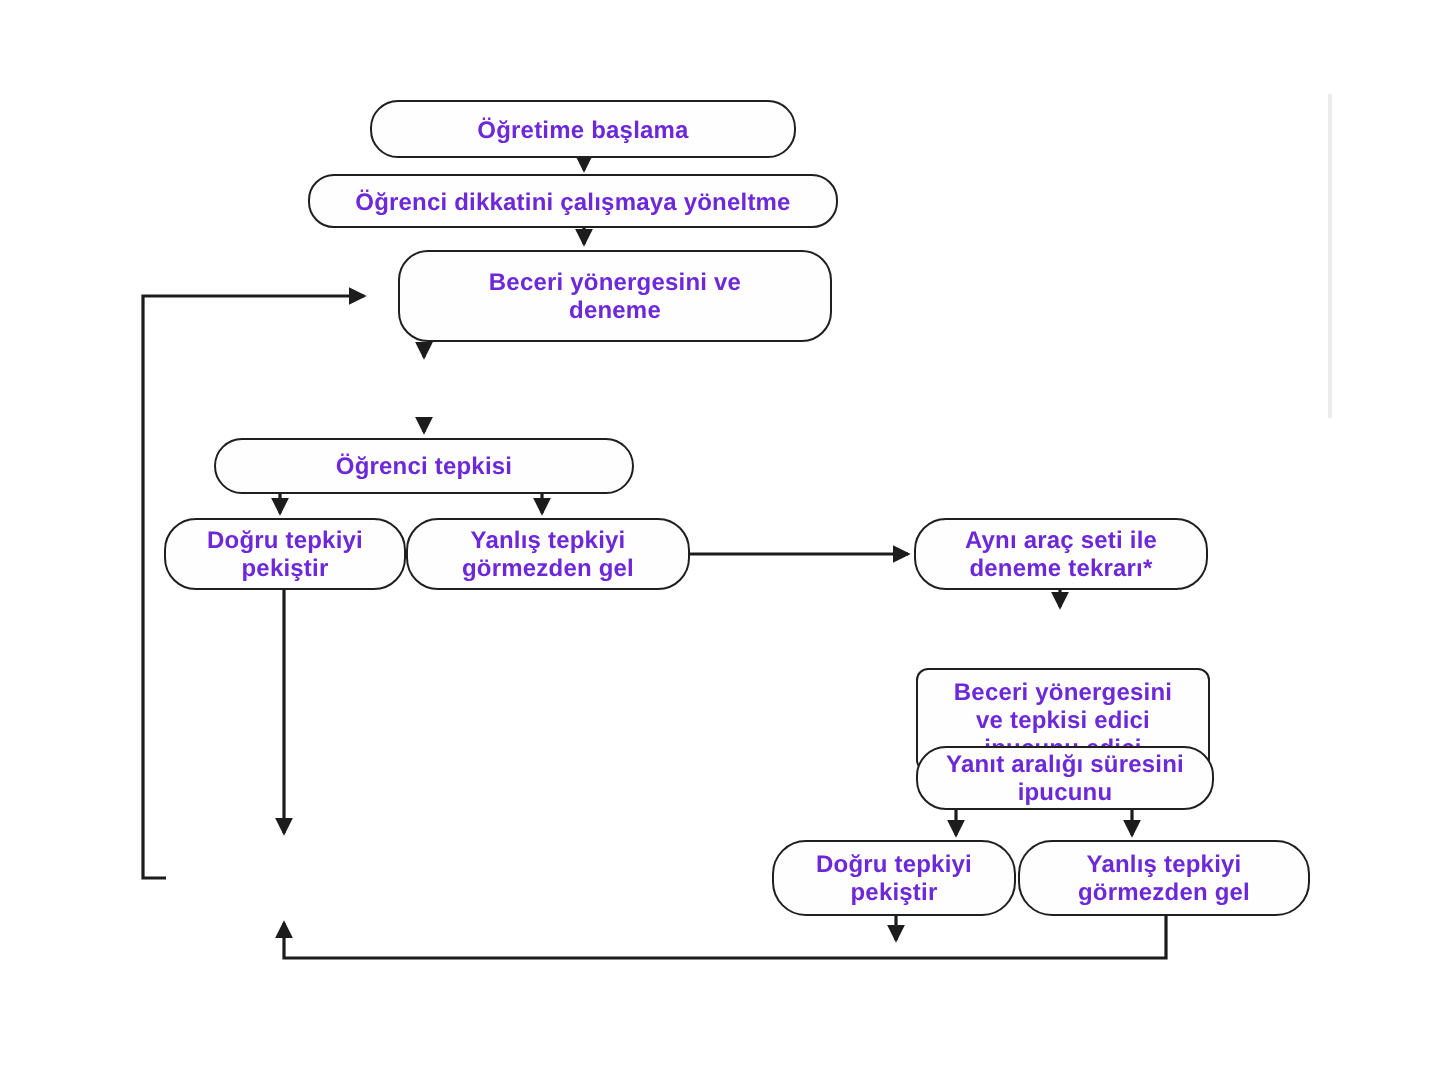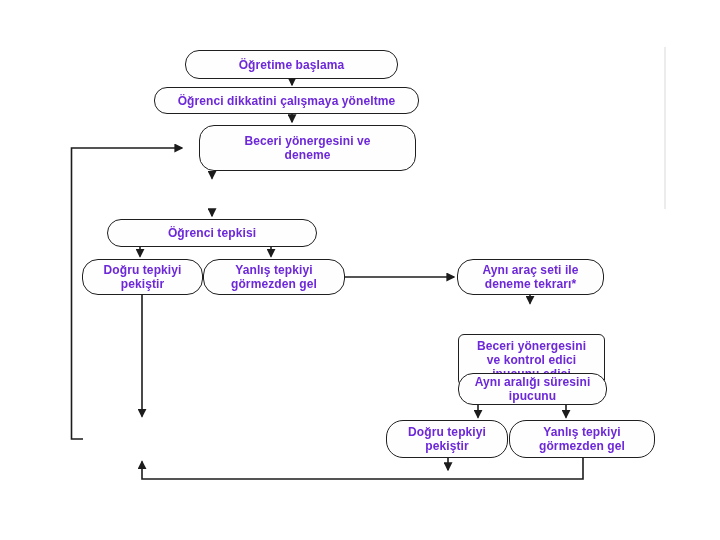--- a/index.html
+++ b/index.html
@@ -102,26 +102,26 @@
     <span>görmezden gel</span>
   </div>
 
   <div class="node n7">
     <span>Aynı araç seti ile</span>
     <span>deneme tekrarı*</span>
   </div>
 
   <div class="node n8">
     <span>Beceri yönergesini</span>
-    <span>ve kontrol edici</span>
+    <span>ve tepkisi edici</span>
     <span>ipucunu edici</span>
   </div>
 
   <div class="node n9">
-    <span>Aynı aralığı süresini</span>
+    <span>Yanıt aralığı süresini</span>
     <span>ipucunu</span>
   </div>
 
   <div class="node n10">
     <span>Doğru tepkiyi</span>
     <span>pekiştir</span>
   </div>
 
   <div class="node n11">
     <span>Yanlış tepkiyi</span>

